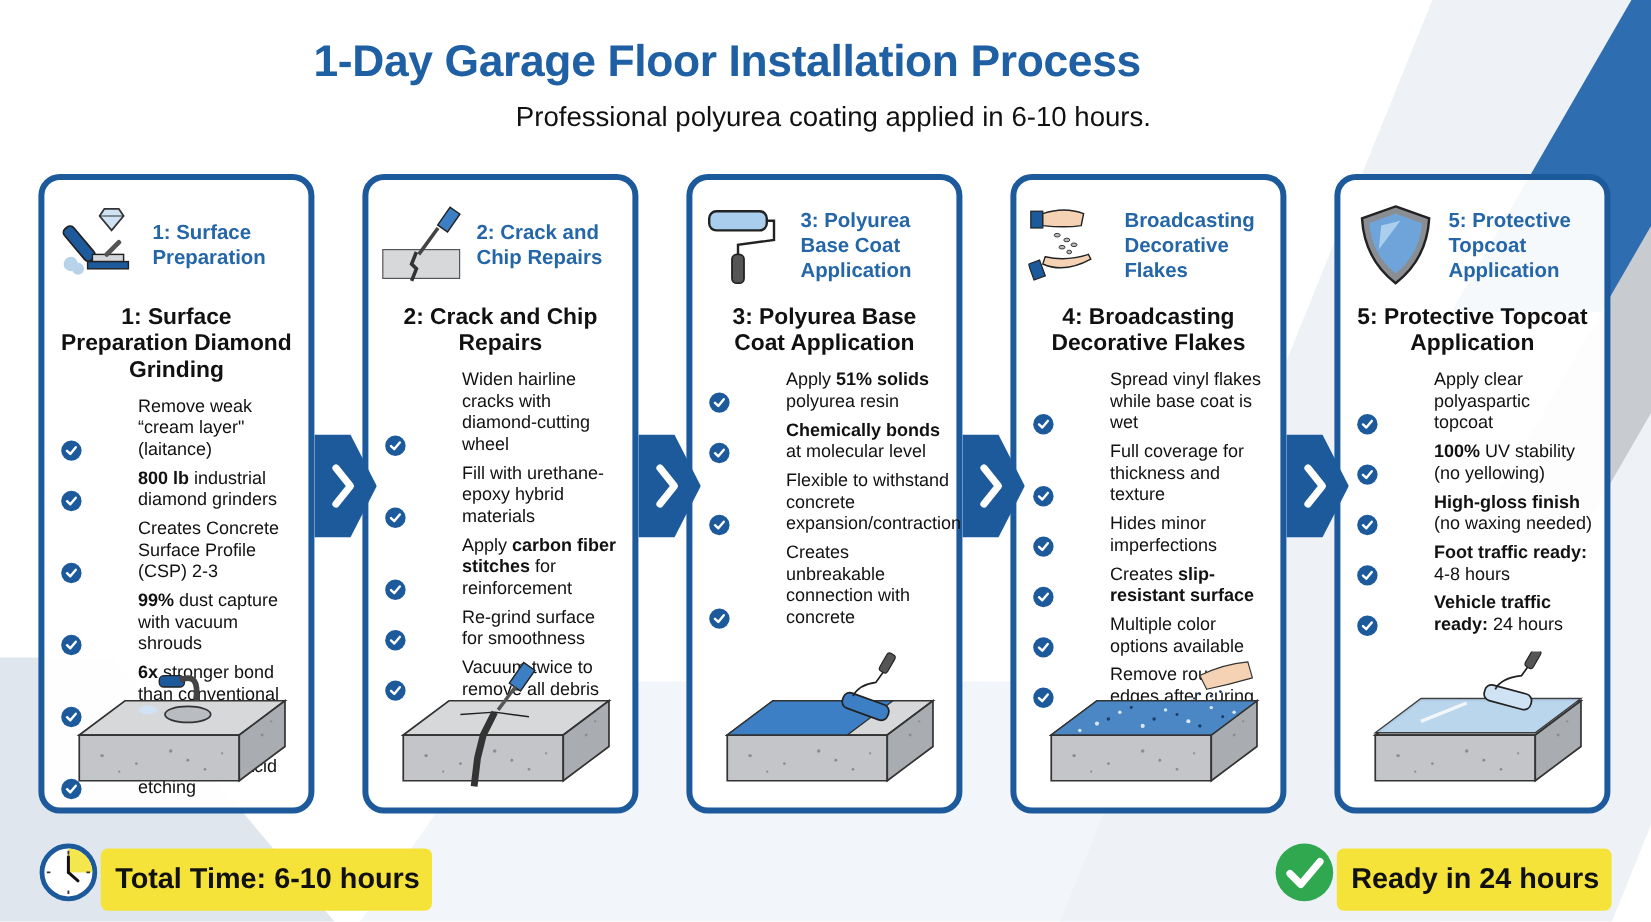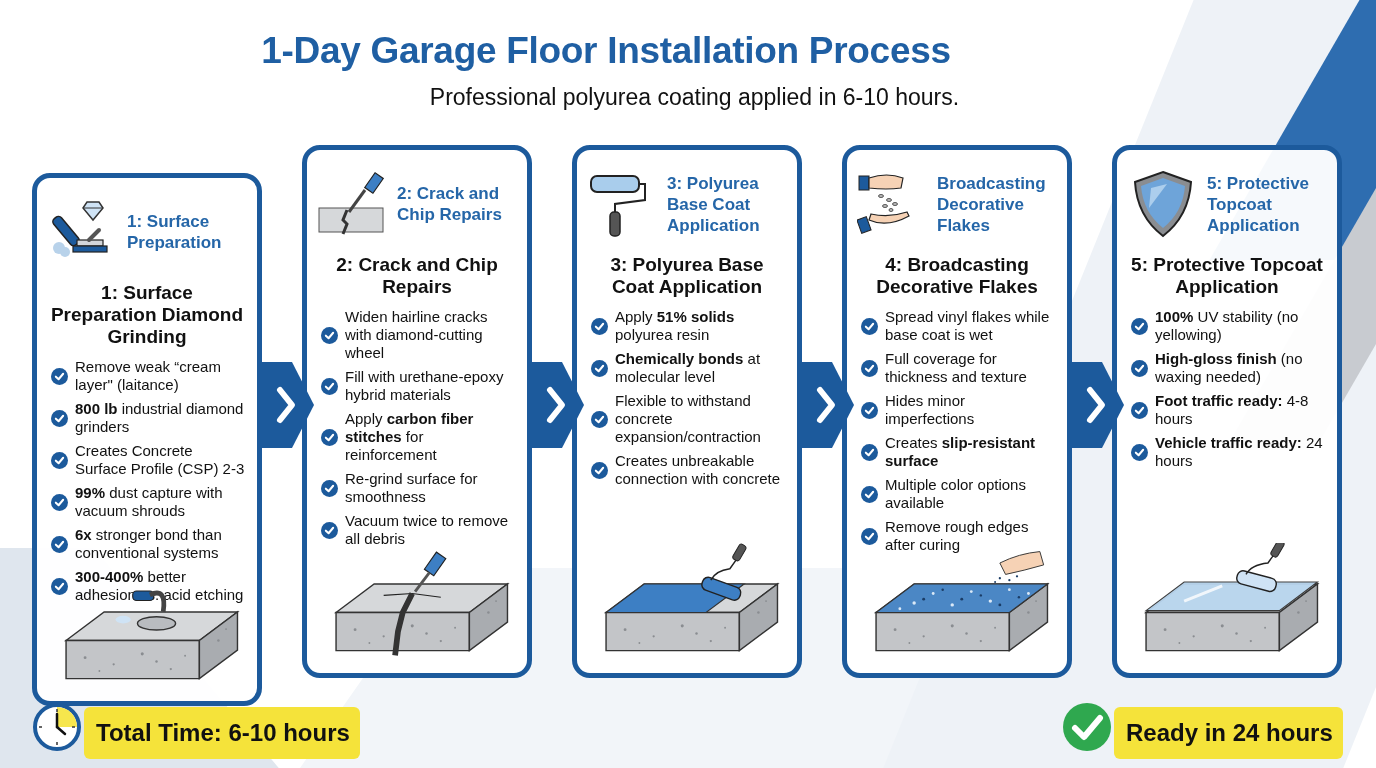--- a/index.html
+++ b/index.html
@@ -31,21 +31,21 @@
     position: absolute; top: 145px; width: 230px; height: 533px;
     border: 5px solid #1c5a9c; border-radius: 18px; background: rgba(255,255,255,0.96);
     z-index: 2; padding: 8px 10px 0 10px;
   }
   .card-head { display: flex; align-items: center; height: 92px; }
   .card-icon { width: 72px; height: 72px; flex: 0 0 72px; margin-right: 8px; }
   .card-icon svg { width: 72px; height: 72px; }
   .card-kicker { font-size: 17px; font-weight: bold; color: #2566a8; line-height: 21px; }
   .card-title { font-size: 19px; font-weight: bold; text-align: center; line-height: 22px; margin-top: 4px; color: #111; }
   .bullets { list-style: none; margin-top: 10px; padding-left: 4px; }
-  .bullets li { display: flex; align-items: center; font-size: 15px; line-height: 18px; margin-bottom: 6px; color: #111; }
+  .bullets li { display: flex; align-items: flex-end; font-size: 15px; line-height: 18px; margin-bottom: 6px; color: #111; gap: 40px; }
   .check { flex: 0 0 17px; width: 17px; height: 17px; border-radius: 50%; background: #1c5a9c; margin-right: 7px; margin-top: 1px; display: flex; align-items: center; justify-content: center; }
   .check svg { width: 11px; height: 11px; }
   .b { font-weight: bold; }
   .card-illus { position: absolute; left: 10px; right: 10px; bottom: 10px; height: 120px; }
   .card-illus svg { width: 100%; height: 100%; }
 
   .arrow {
     position: absolute; top: 362px; width: 52px; height: 86px; z-index: 3;
   }
   .arrow svg { width: 52px; height: 86px; }
@@ -88,21 +88,21 @@
           <circle cx="55" cy="102" r="1"></circle>
           <circle cx="115" cy="92" r="1.3"></circle>
           <circle cx="145" cy="86" r="1"></circle>
           <circle cx="180" cy="70" r="1.3"></circle>
           <circle cx="188" cy="58" r="1"></circle>
         </g>
     </symbol>
   </defs>
 </svg>
 
-<div class="card" style="left:32px;margin-top:28px;">
+<div class="card" style="left:32px;">
   <div class="card-head">
     <div class="card-icon">
       <svg viewBox="0 0 72 72">
         <polygon points="40,6 52,6 56,12 46,24 36,12" fill="#cfe3f5" stroke="#333" stroke-width="1.5"></polygon>
         <line x1="36" y1="12" x2="56" y2="12" stroke="#333" stroke-width="1"></line>
         <rect x="14" y="18" width="10" height="34" rx="4" transform="rotate(-40 19 35)" fill="#1c5a9c" stroke="#222" stroke-width="1.5"></rect>
         <rect x="30" y="44" width="26" height="6" fill="#d3d6da" stroke="#222" stroke-width="1.2"></rect>
         <rect x="26" y="50" width="34" height="6" fill="#1c5a9c" stroke="#222" stroke-width="1.2"></rect>
         <line x1="42" y1="44" x2="52" y2="34" stroke="#555" stroke-width="4" stroke-linecap="round"></line>
         <circle cx="12" cy="52" r="6" fill="#b8d2ea"></circle>
@@ -439,20 +439,28 @@
     <div class="card-kicker">5: Protective Topcoat Application</div>
   </div>
   <div class="card-title">5: Protective Topcoat Application</div>
   <ul class="bullets">
     <li>
         <span class="check">
           <svg>
             <use href="#chk"></use>
           </svg>
         </span>
+        <span><span></span><span class="b"></span><span>Apply clear polyaspartic topcoat</span></span>
+      </li>
+    <li>
+        <span class="check">
+          <svg>
+            <use href="#chk"></use>
+          </svg>
+        </span>
         <span><span></span><span class="b">100%</span><span> UV stability (no yellowing)</span></span>
       </li>
     <li>
         <span class="check">
           <svg>
             <use href="#chk"></use>
           </svg>
         </span>
         <span><span></span><span class="b">High-gloss finish</span><span> (no waxing needed)</span></span>
       </li>

